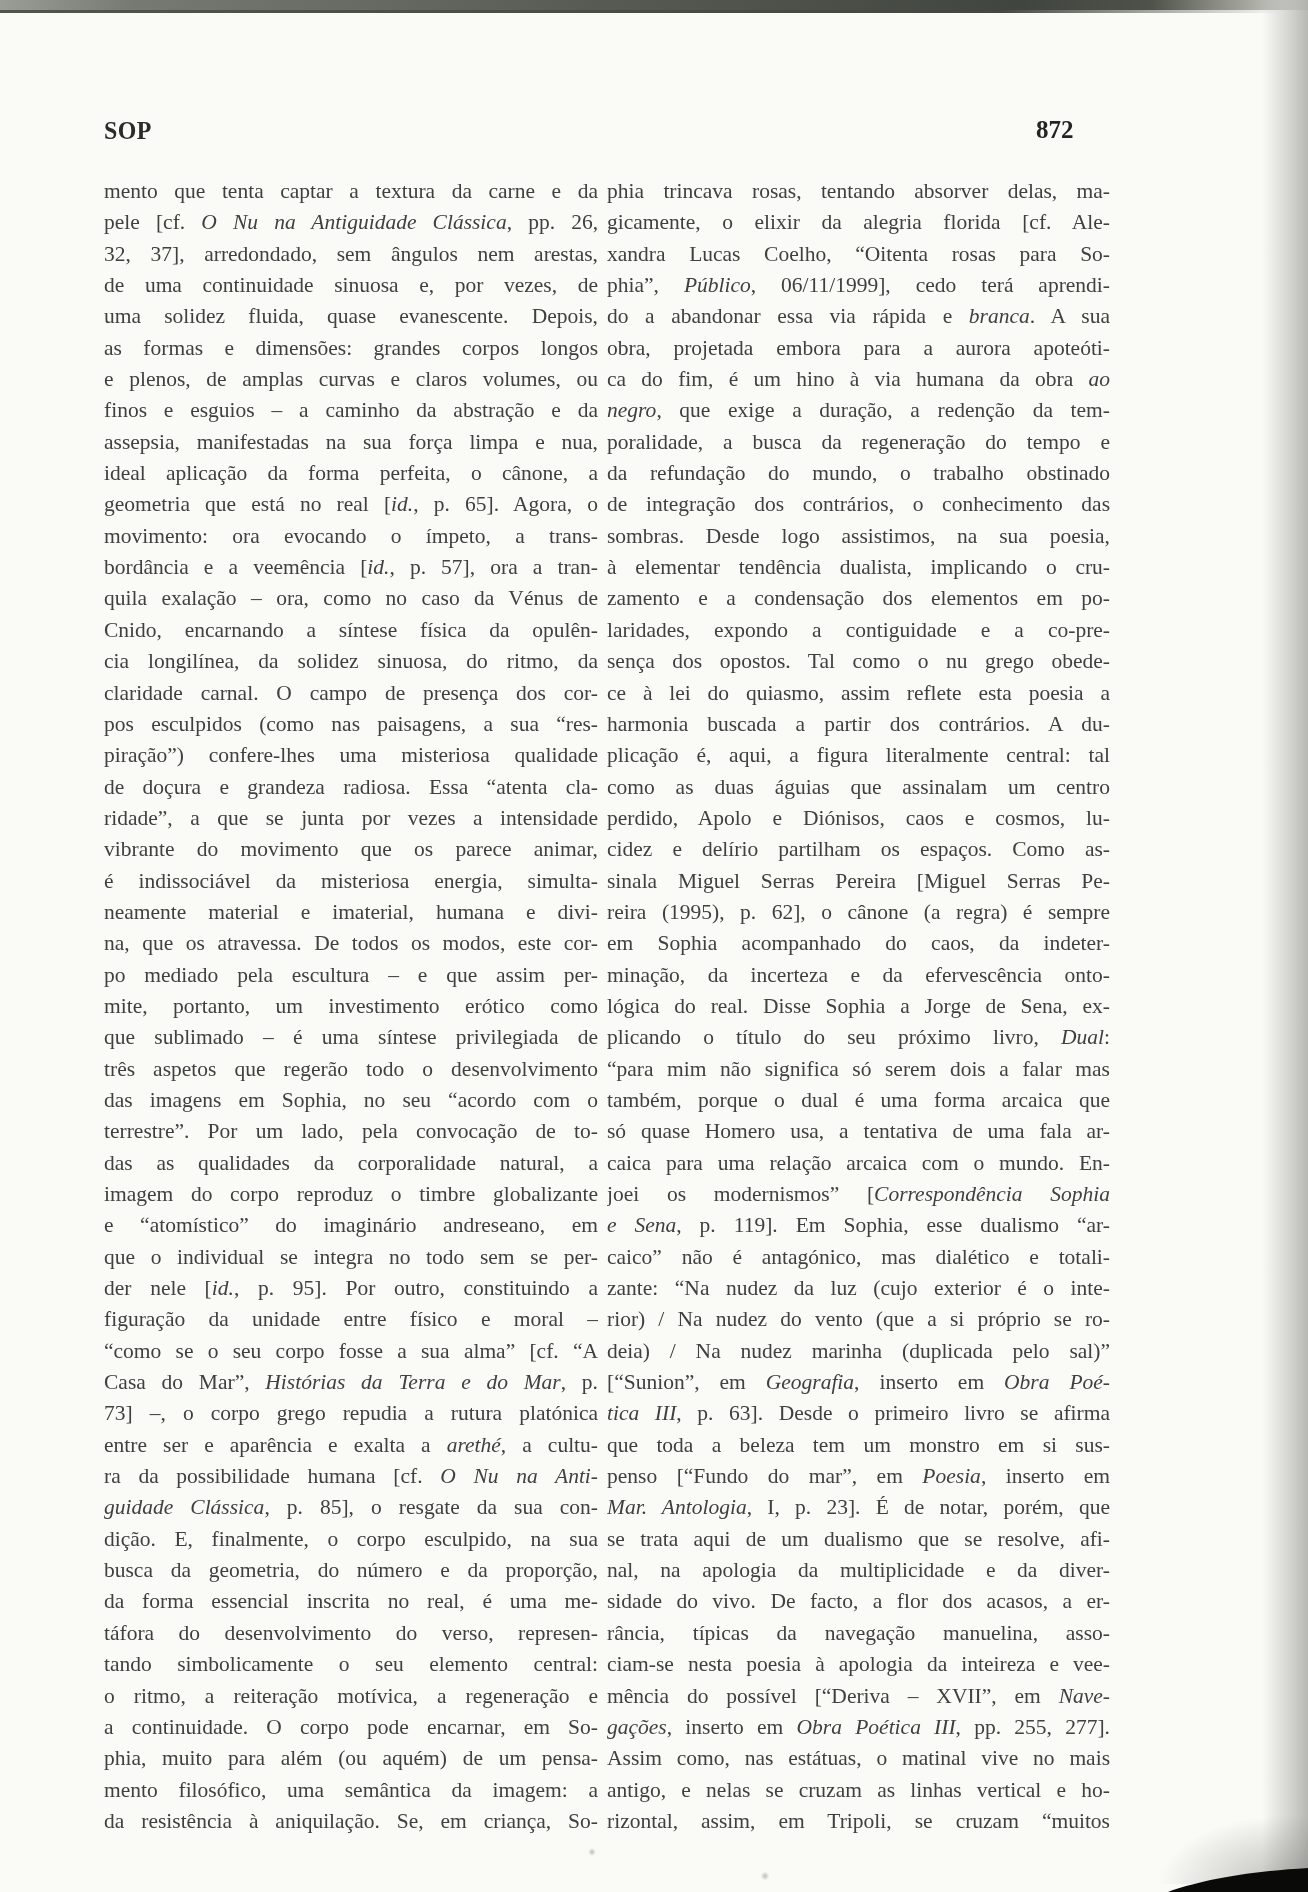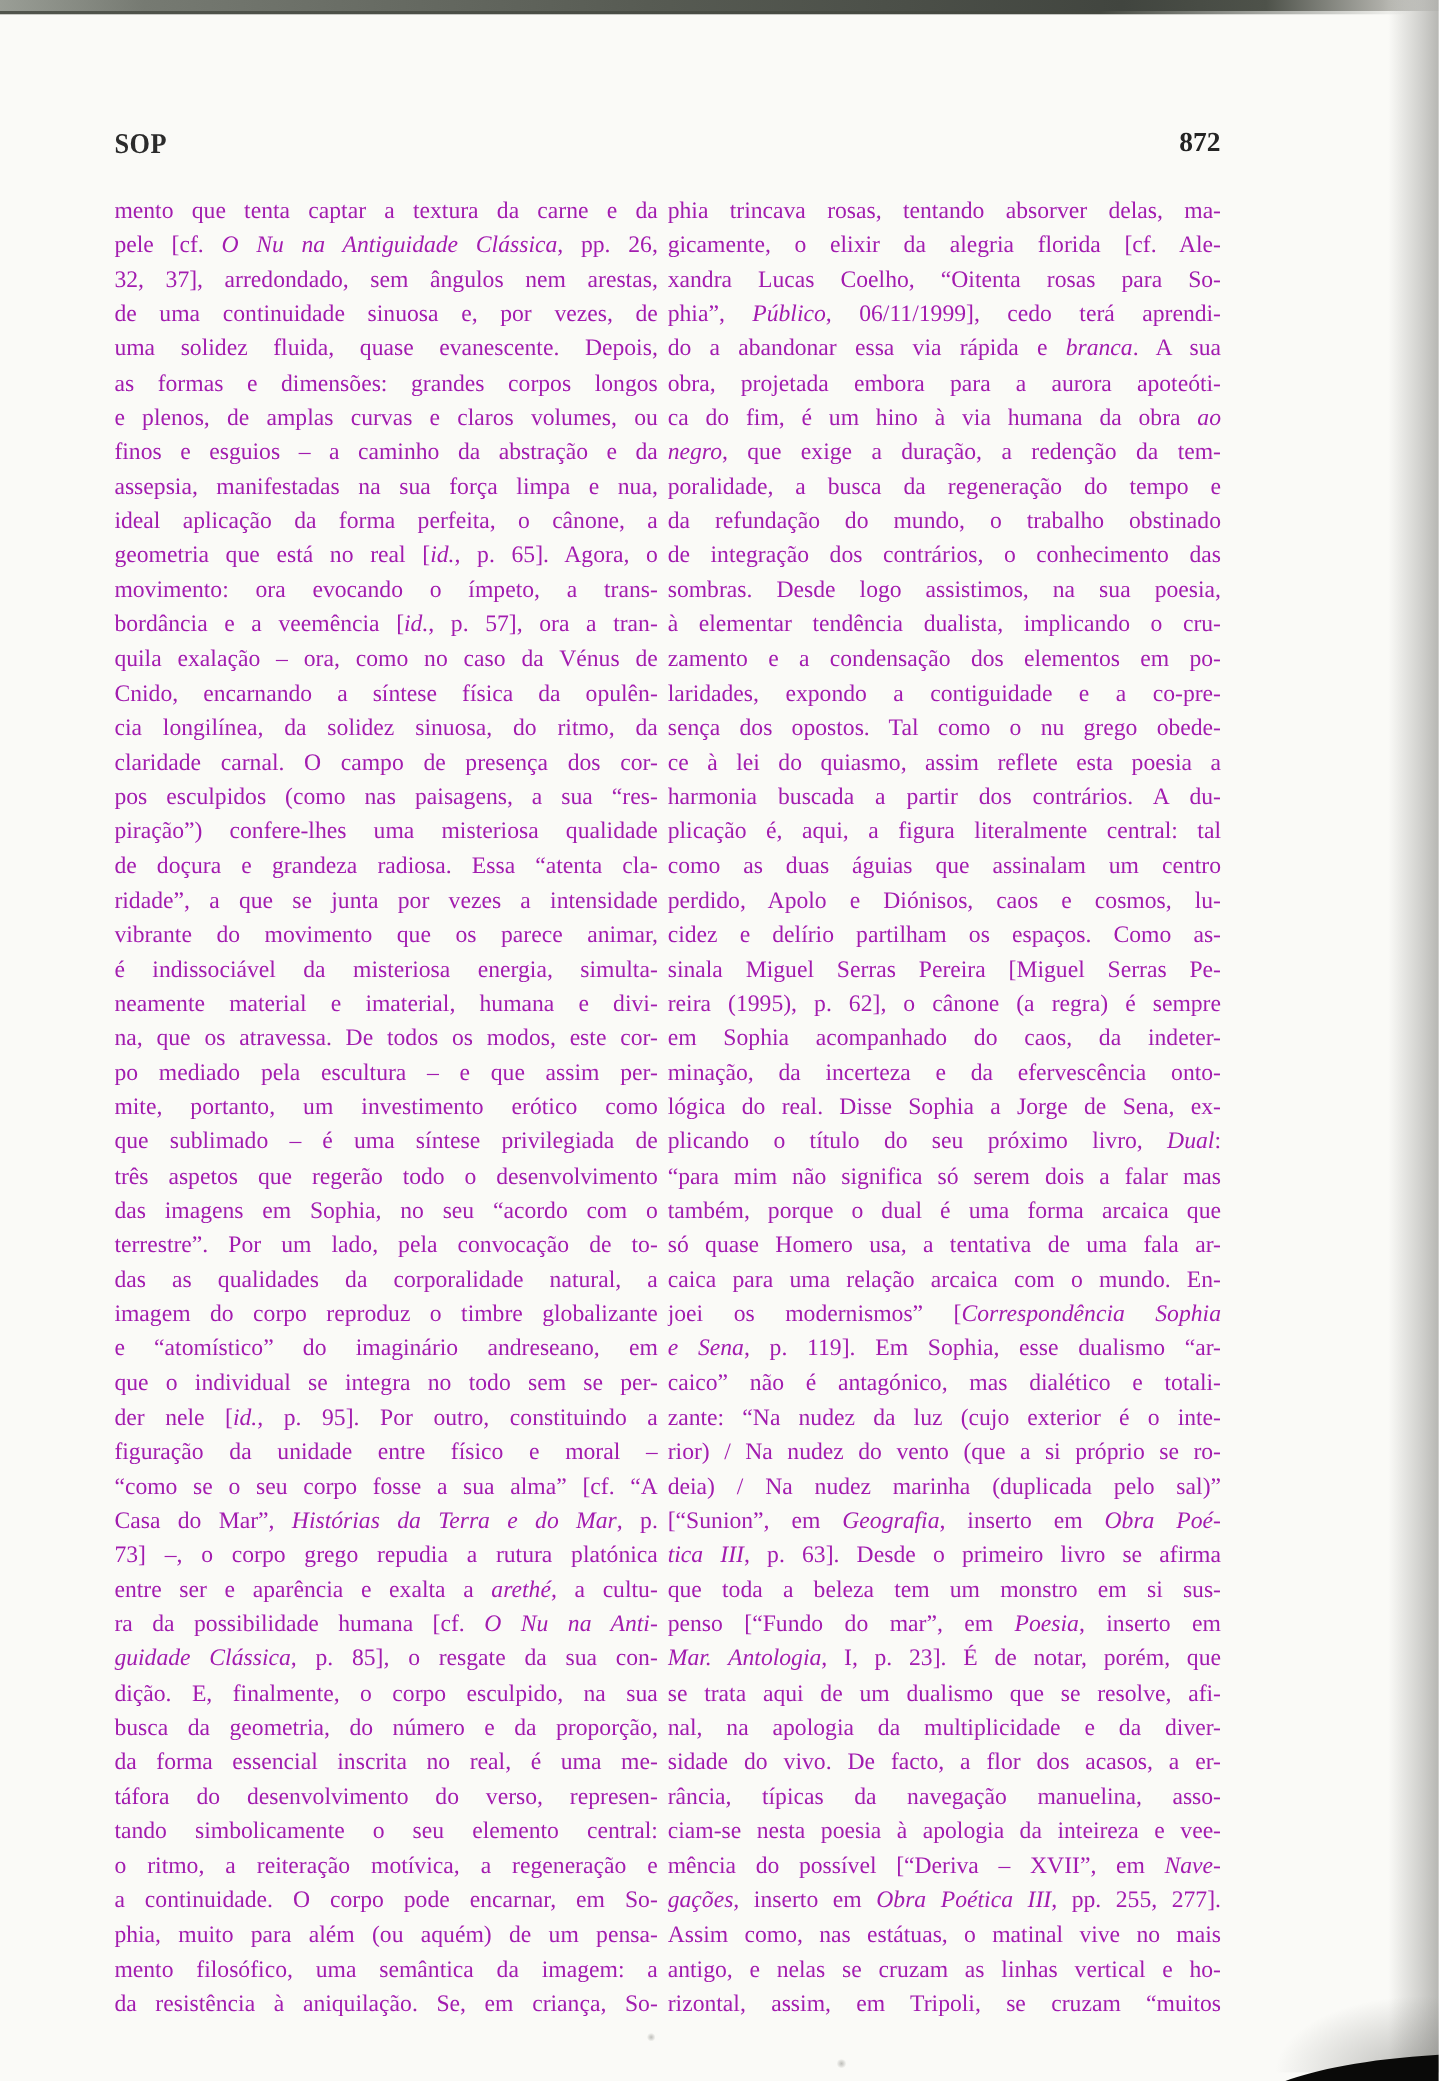--- a/index.html
+++ b/index.html
@@ -32,26 +32,26 @@
   }
   .corner-wedge{position:absolute;right:0;bottom:0;}
 
   
   .running-head{
     position:absolute;left:104px;top:116px;
     font-size:26px;font-weight:bold;letter-spacing:0.5px;color:#2b2b2b;
     transform:scaleX(0.92);transform-origin:left;
   }
   .page-number{
-    position:absolute;left:1072px;top:116px;
+    position:absolute;left:1036px;top:116px;
     font-size:25px;font-weight:bold;color:#242424;
   }
 
   
-  .col{position:absolute;top:176px;font-size:21.5px;color:#a21caf;}
+  .col{position:absolute;top:176px;font-size:21.5px;color:#404040;}
   .col-left{left:104px;width:494px;}
   .col-right{left:607px;width:503px;}
   .line{
     height:31.35px;line-height:31.35px;overflow:hidden;
     text-align:justify;text-align-last:justify;
     -moz-text-align-last:justify;
     hyphens:none;
   }
   .line .it{font-style:italic;margin-top:20px;}
 </style>

